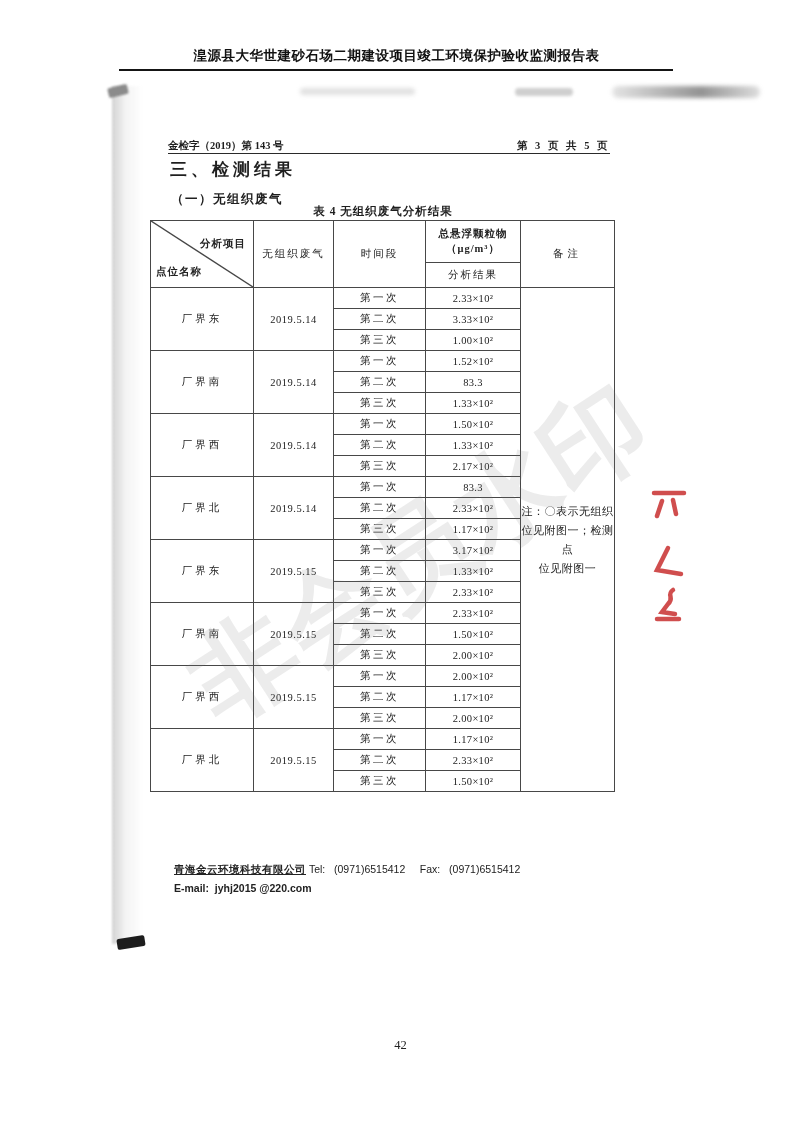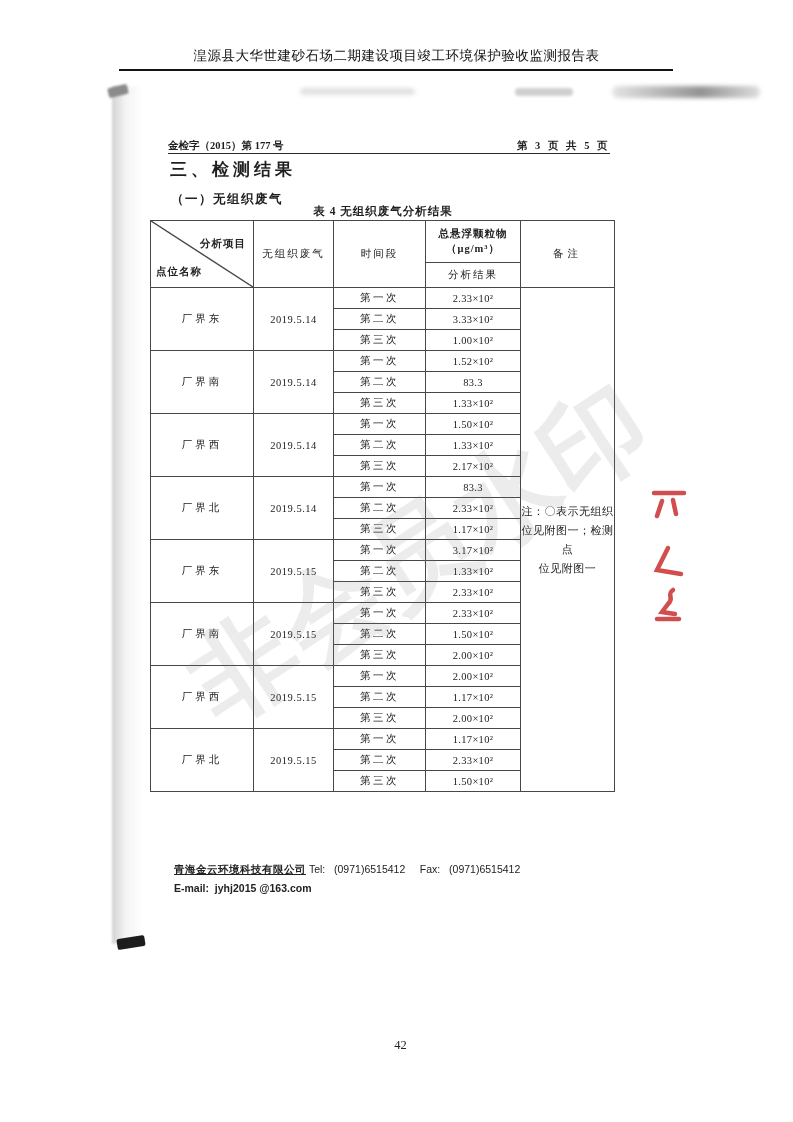--- a/index.html
+++ b/index.html
@@ -6,21 +6,21 @@
   body{
     width:793px;height:1122px;position:relative;overflow:hidden;
     background:#ffffff;
     font-family:"Liberation Serif","DejaVu Serif",serif;
     color:#1f1f1f;
   }
   .abs{position:absolute;}
 
   
   .doc-title{left:0;top:47px;width:793px;text-align:center;
-    font-size:13.5px;font-weight:400;letter-spacing:.5px;color:#111;}
+    font-size:13.5px;font-weight:700;letter-spacing:.5px;color:#111;}
   .title-rule{left:119px;top:69px;width:554px;border-top:2px solid #151515;}
 
   
   .left-shadow{left:112px;top:86px;width:30px;height:858px;
     background:linear-gradient(to right,rgba(145,145,145,.40),rgba(190,190,190,.18) 45%,rgba(255,255,255,0));
     filter:blur(1px);}
   .mark-topleft{left:108px;top:86px;width:20px;height:10px;background:#8b8b8b;
     transform:rotate(-14deg);filter:blur(1px);border-radius:2px;}
   .smudge-1{left:300px;top:88px;width:115px;height:7px;background:rgba(150,150,150,.28);
     filter:blur(2px);border-radius:4px;}
@@ -92,21 +92,21 @@
 <div class="abs title-rule"></div>
 
 <div class="abs left-shadow"></div>
 <div class="abs mark-topleft"></div>
 <div class="abs smudge-1"></div>
 <div class="abs smudge-2"></div>
 <div class="abs smudge-3"></div>
 <div class="abs mark-bottomleft"></div>
 
 <div class="abs docnum-row">
-  <span>金检字（2015）第 177 号</span>
+  <span>金检字（2019）第 143 号</span>
   <span class="pg">第 3 页 共 5 页</span>
 </div>
 <div class="abs section-title">三、检测结果</div>
 <div class="abs subsection-title">（一）无组织废气</div>
 <div class="abs table-title">表 4 无组织废气分析结果</div>
 
 <table class="res">
   <colgroup>
       <col class="c1">
       <col class="c2">
@@ -279,16 +279,16 @@
 
 <div class="abs footer-line1">
   <span class="co">青海金云环境科技有限公司</span>
   <span>Tel:</span>&nbsp;&nbsp;
   <span>(0971)6515412</span>&nbsp;&nbsp;&nbsp;&nbsp;
   <span>Fax:</span>&nbsp;&nbsp;
   <span>(0971)6515412</span>
 </div>
 <div class="abs footer-line2">
   <span>E-mail:</span>&nbsp;
-  <span>jyhj2015 @163.com</span>
+  <span>jyhj2015 @220.com</span>
 </div>
 
 <div class="abs page-number">42</div>
 
 </body></html>

